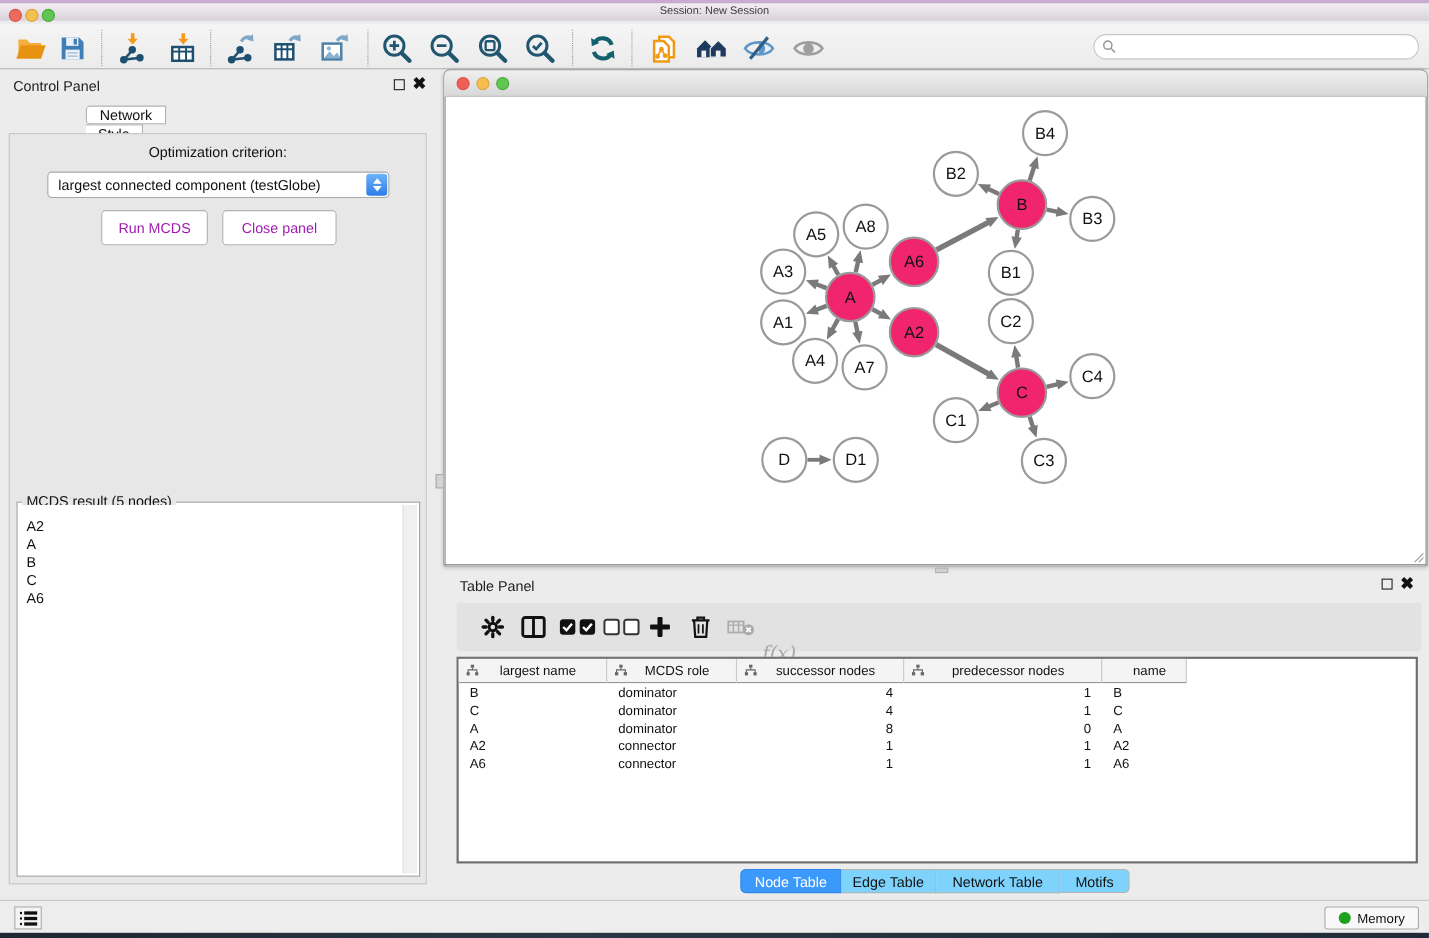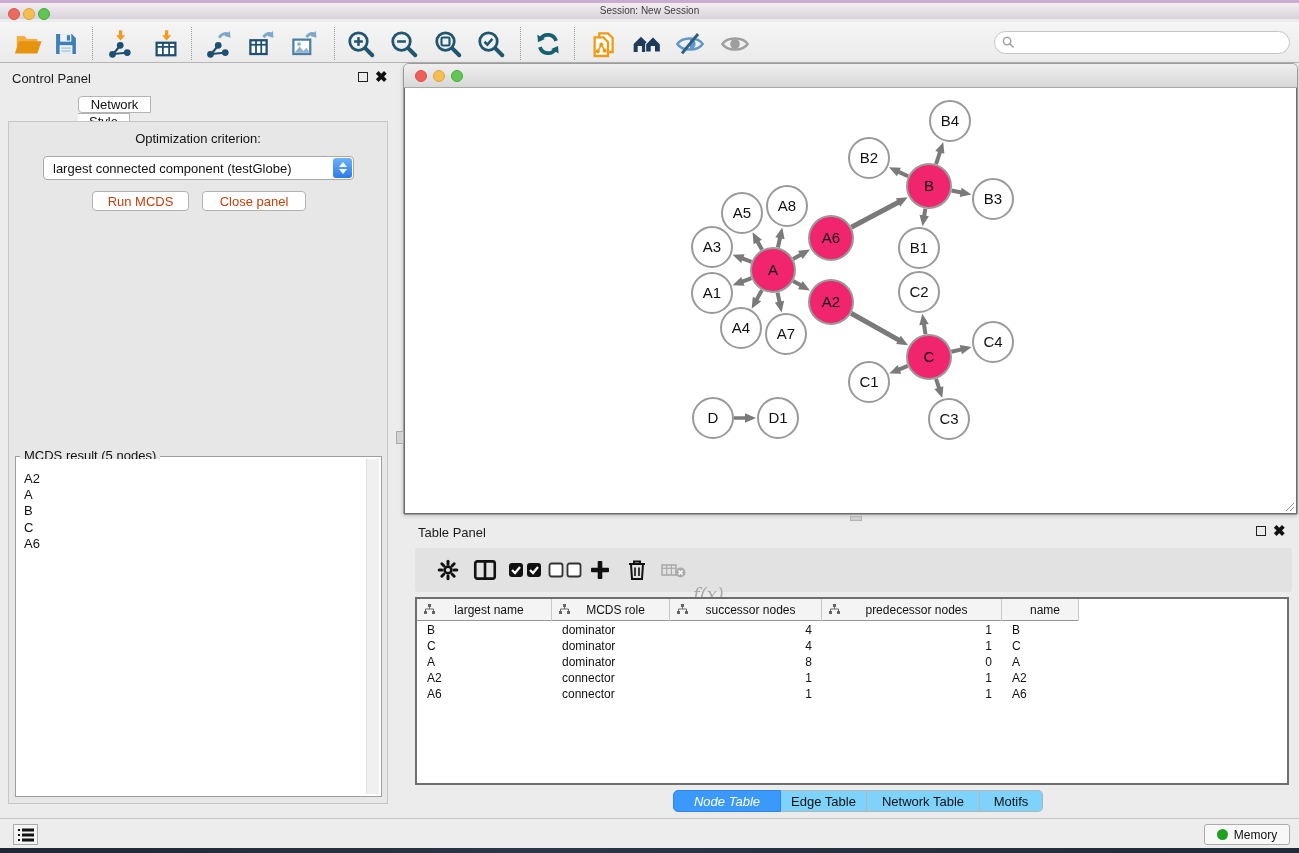--- a/index.html
+++ b/index.html
@@ -40,22 +40,22 @@
   .cp-inner { position:absolute; top:121px; left:8px; width:380px; height:683px;
     background:#E7E7E7; border:1px solid #C6C6C6; }
   .opt-label { position:absolute; top:131px; left:8px; width:380px; text-align:center; font-size:13px; color:#111; }
   .dropdown { position:absolute; top:156px; left:43px; width:311px; height:24px; background:#fff;
     border:1px solid #A9A9A9; border-radius:4px; display:flex; align-items:center; }
   .dropdown .dd-text { flex:1; padding-left:9px; font-size:13px; color:#111; white-space:nowrap; overflow:hidden; }
   .dd-stepper { width:19px; height:20px; margin-right:1px; border-radius:3px;
     background:linear-gradient(#6CB3F9,#2D7BE9); display:flex; flex-direction:column; align-items:center; justify-content:center; gap:2px; }
   .dd-stepper .tri-up { width:0; height:0; border-left:4px solid transparent; border-right:4px solid transparent; border-bottom:5px solid #fff; }
   .dd-stepper .tri-dn { width:0; height:0; border-left:4px solid transparent; border-right:4px solid transparent; border-top:5px solid #fff; }
-  .cp-button { position:absolute; top:191px; height:20px; background:#fff; border:1px solid #B2B2B2;
-    border-radius:4px; font-size:13px; color:#c2410c; display:flex; align-items:center; justify-content:center; }
+  .cp-button { position:absolute; top:191px; height:32px; background:#fff; border:1px solid #B2B2B2;
+    border-radius:4px; font-size:13px; color:#a21caf; display:flex; align-items:center; justify-content:center; }
   .result-group { position:absolute; top:456px; left:15px; width:367px; height:341px; border:1px solid #9E9E9E; background:#fff; }
   .result-title { position:absolute; top:-9px; left:4px; background:#E7E7E7; padding:0 4px; font-size:13px; color:#111; }
   .result-list { position:absolute; inset:2px; background:#fff; padding:12px 0 0 6px; }
   .result-item { font-size:13px; line-height:16.2px; color:#111; }
   .result-scroll { position:absolute; top:2px; bottom:2px; right:2px; width:13px; background:#F0F0F0; border-left:1px solid #E2E2E2; }
 
   
   .net-frame { position:absolute; top:63px; left:403px; width:895px; height:452px;
     border:1px solid #9B9B9B; border-radius:6px 6px 2px 2px; background:#fff; overflow:hidden;
     box-shadow:0 1px 4px rgba(0,0,0,0.18); }
@@ -563,21 +563,21 @@
         <div class="dt-row">
           <div class="dt-td" style="width: 135px; padding: 0px 0px 0px 10px;">A6</div>
           <div class="dt-td" style="width: 118px; padding: 0px 0px 0px 10px;">connector</div>
           <div class="dt-td ta-r" style="width: 152px; padding: 0px 10px 0px 0px;">1</div>
           <div class="dt-td ta-r" style="width: 180px; padding: 0px 10px 0px 0px;">1</div>
           <div class="dt-td" style="width: 77px; padding: 0px 0px 0px 10px;">A6</div>
         </div>
       </div>
   </div>
   <div class="tp-tabs" id="tp-tabs">
-      <div class="tp-tab active" style="width: 108px; font-style: italic;">Node Table</div>
+      <div class="tp-tab active" style="width: 92px;">Node Table</div>
       <div class="tp-tab" style="width: 86px;">Edge Table</div>
       <div class="tp-tab" style="width: 113px;">Network Table</div>
       <div class="tp-tab" style="width: 63px;">Motifs</div>
     </div>
 
   <div class="status-bar">
     <div class="list-btn">
       <svg width="16" height="14" viewBox="0 0 16 14">
           <g fill="#111">
             <rect x="0" y="1" width="2" height="2"></rect>

